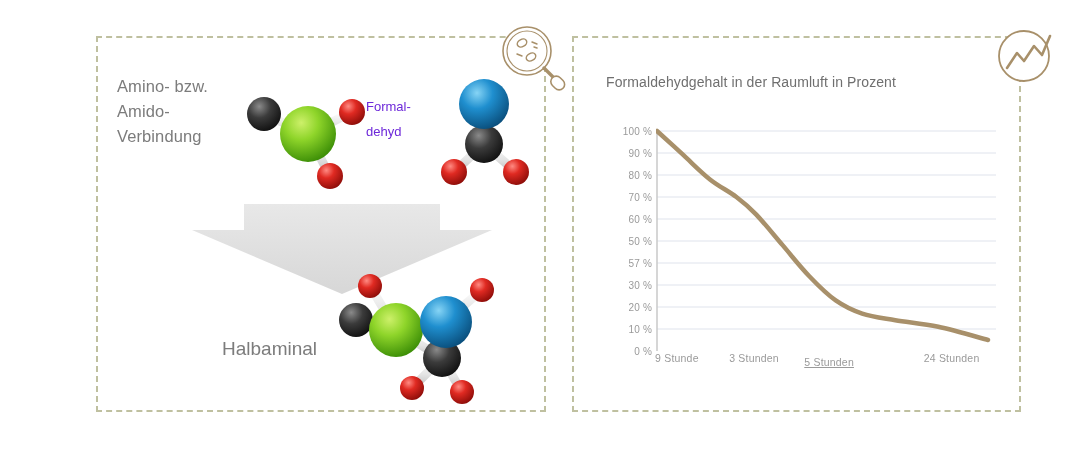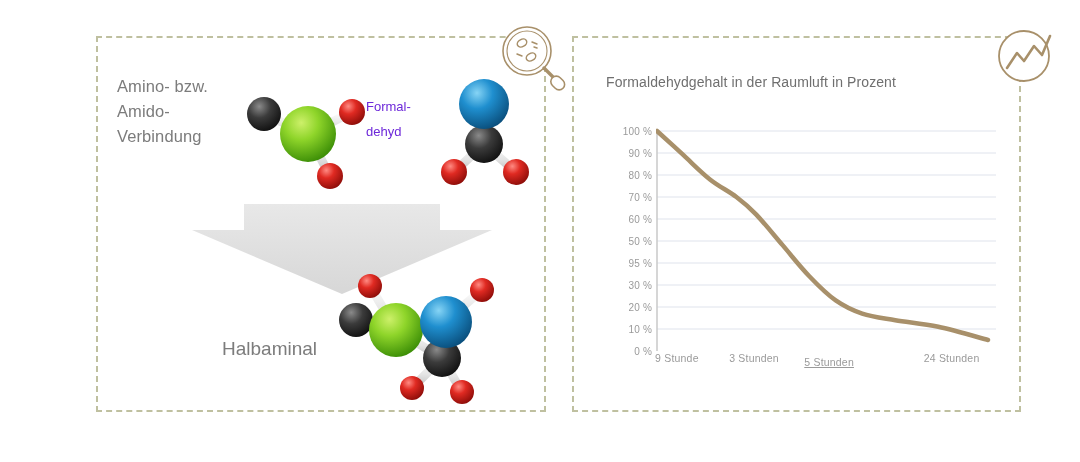--- a/index.html
+++ b/index.html
@@ -235,21 +235,21 @@
 <div id="chart-title">Formaldehydgehalt in der Raumluft in Prozent</div>
 
 <div id="chart-area">
   <div id="y-axis-labels">
       <div class="y-tick" style="top: 11px;">100 %</div>
       <div class="y-tick" style="top: 33px;">90 %</div>
       <div class="y-tick" style="top: 55px;">80 %</div>
       <div class="y-tick" style="top: 77px;">70 %</div>
       <div class="y-tick" style="top: 99px;">60 %</div>
       <div class="y-tick" style="top: 121px;">50 %</div>
-      <div class="y-tick" style="top: 143px;">95 %</div>
+      <div class="y-tick" style="top: 143px;">57 %</div>
       <div class="y-tick" style="top: 165px;">30 %</div>
       <div class="y-tick" style="top: 187px;">20 %</div>
       <div class="y-tick" style="top: 209px;">10 %</div>
       <div class="y-tick" style="top: 231px;">0 %</div>
     </div>
   <svg id="plot" viewBox="0 0 344 260" preserveAspectRatio="none">
     <g id="gridlines">
         <line x1="1" x2="340" y1="11" y2="11" stroke="#dfe3ec" stroke-width="1"></line>
         <line x1="1" x2="340" y1="33" y2="33" stroke="#dfe3ec" stroke-width="1"></line>
         <line x1="1" x2="340" y1="54.99999999999999" y2="54.99999999999999" stroke="#dfe3ec" stroke-width="1"></line>

